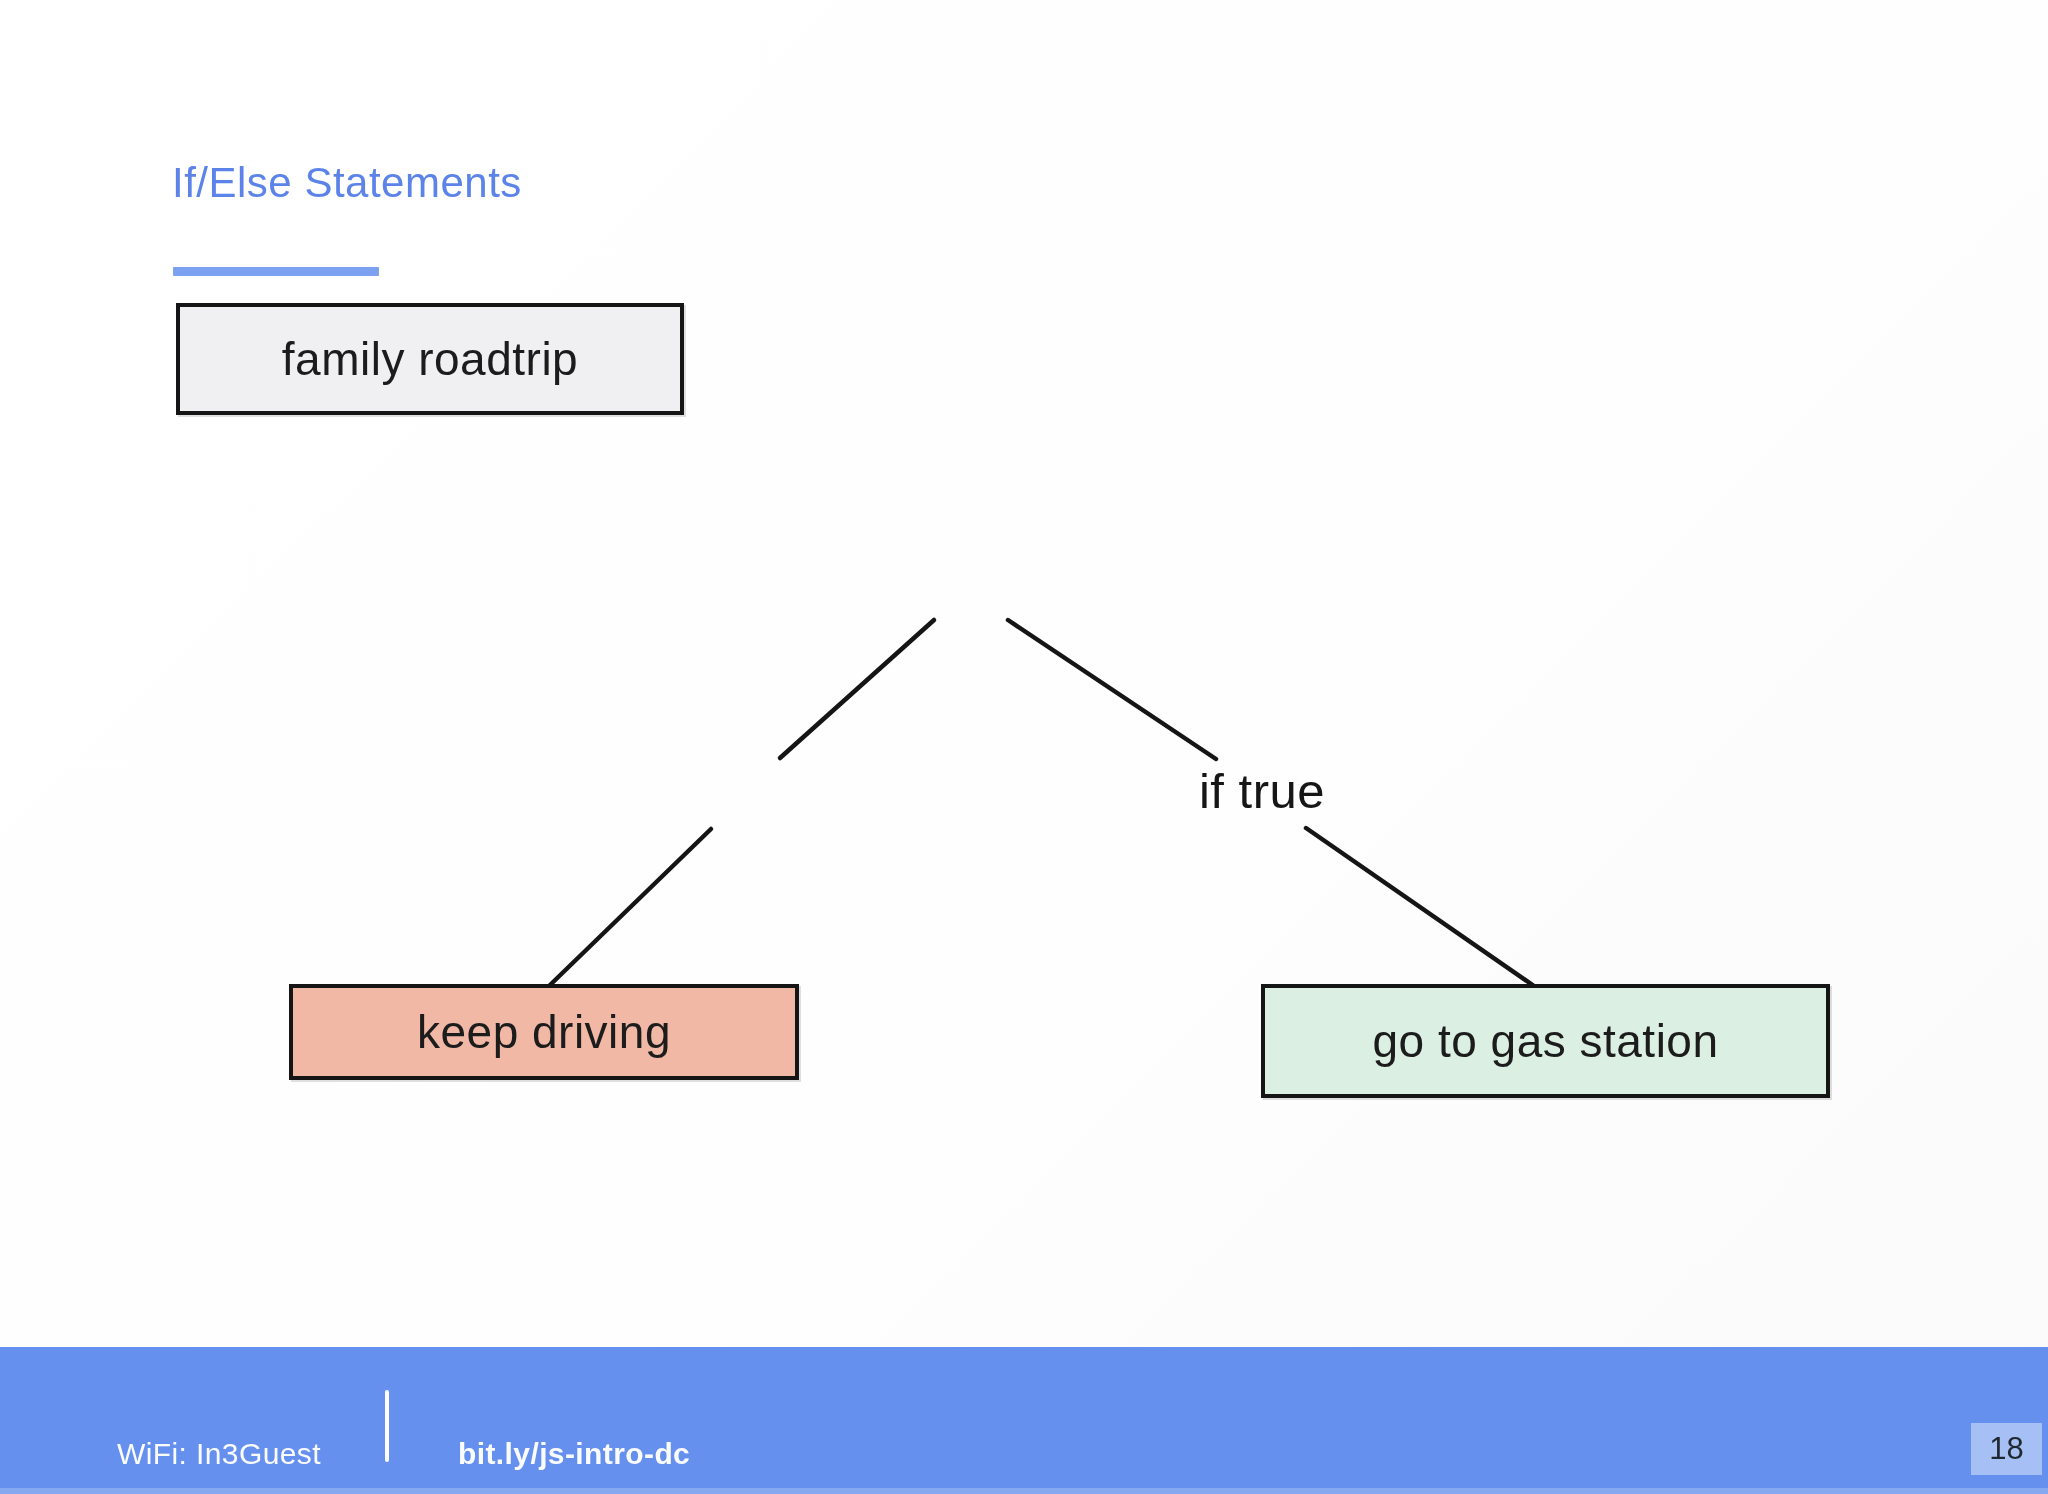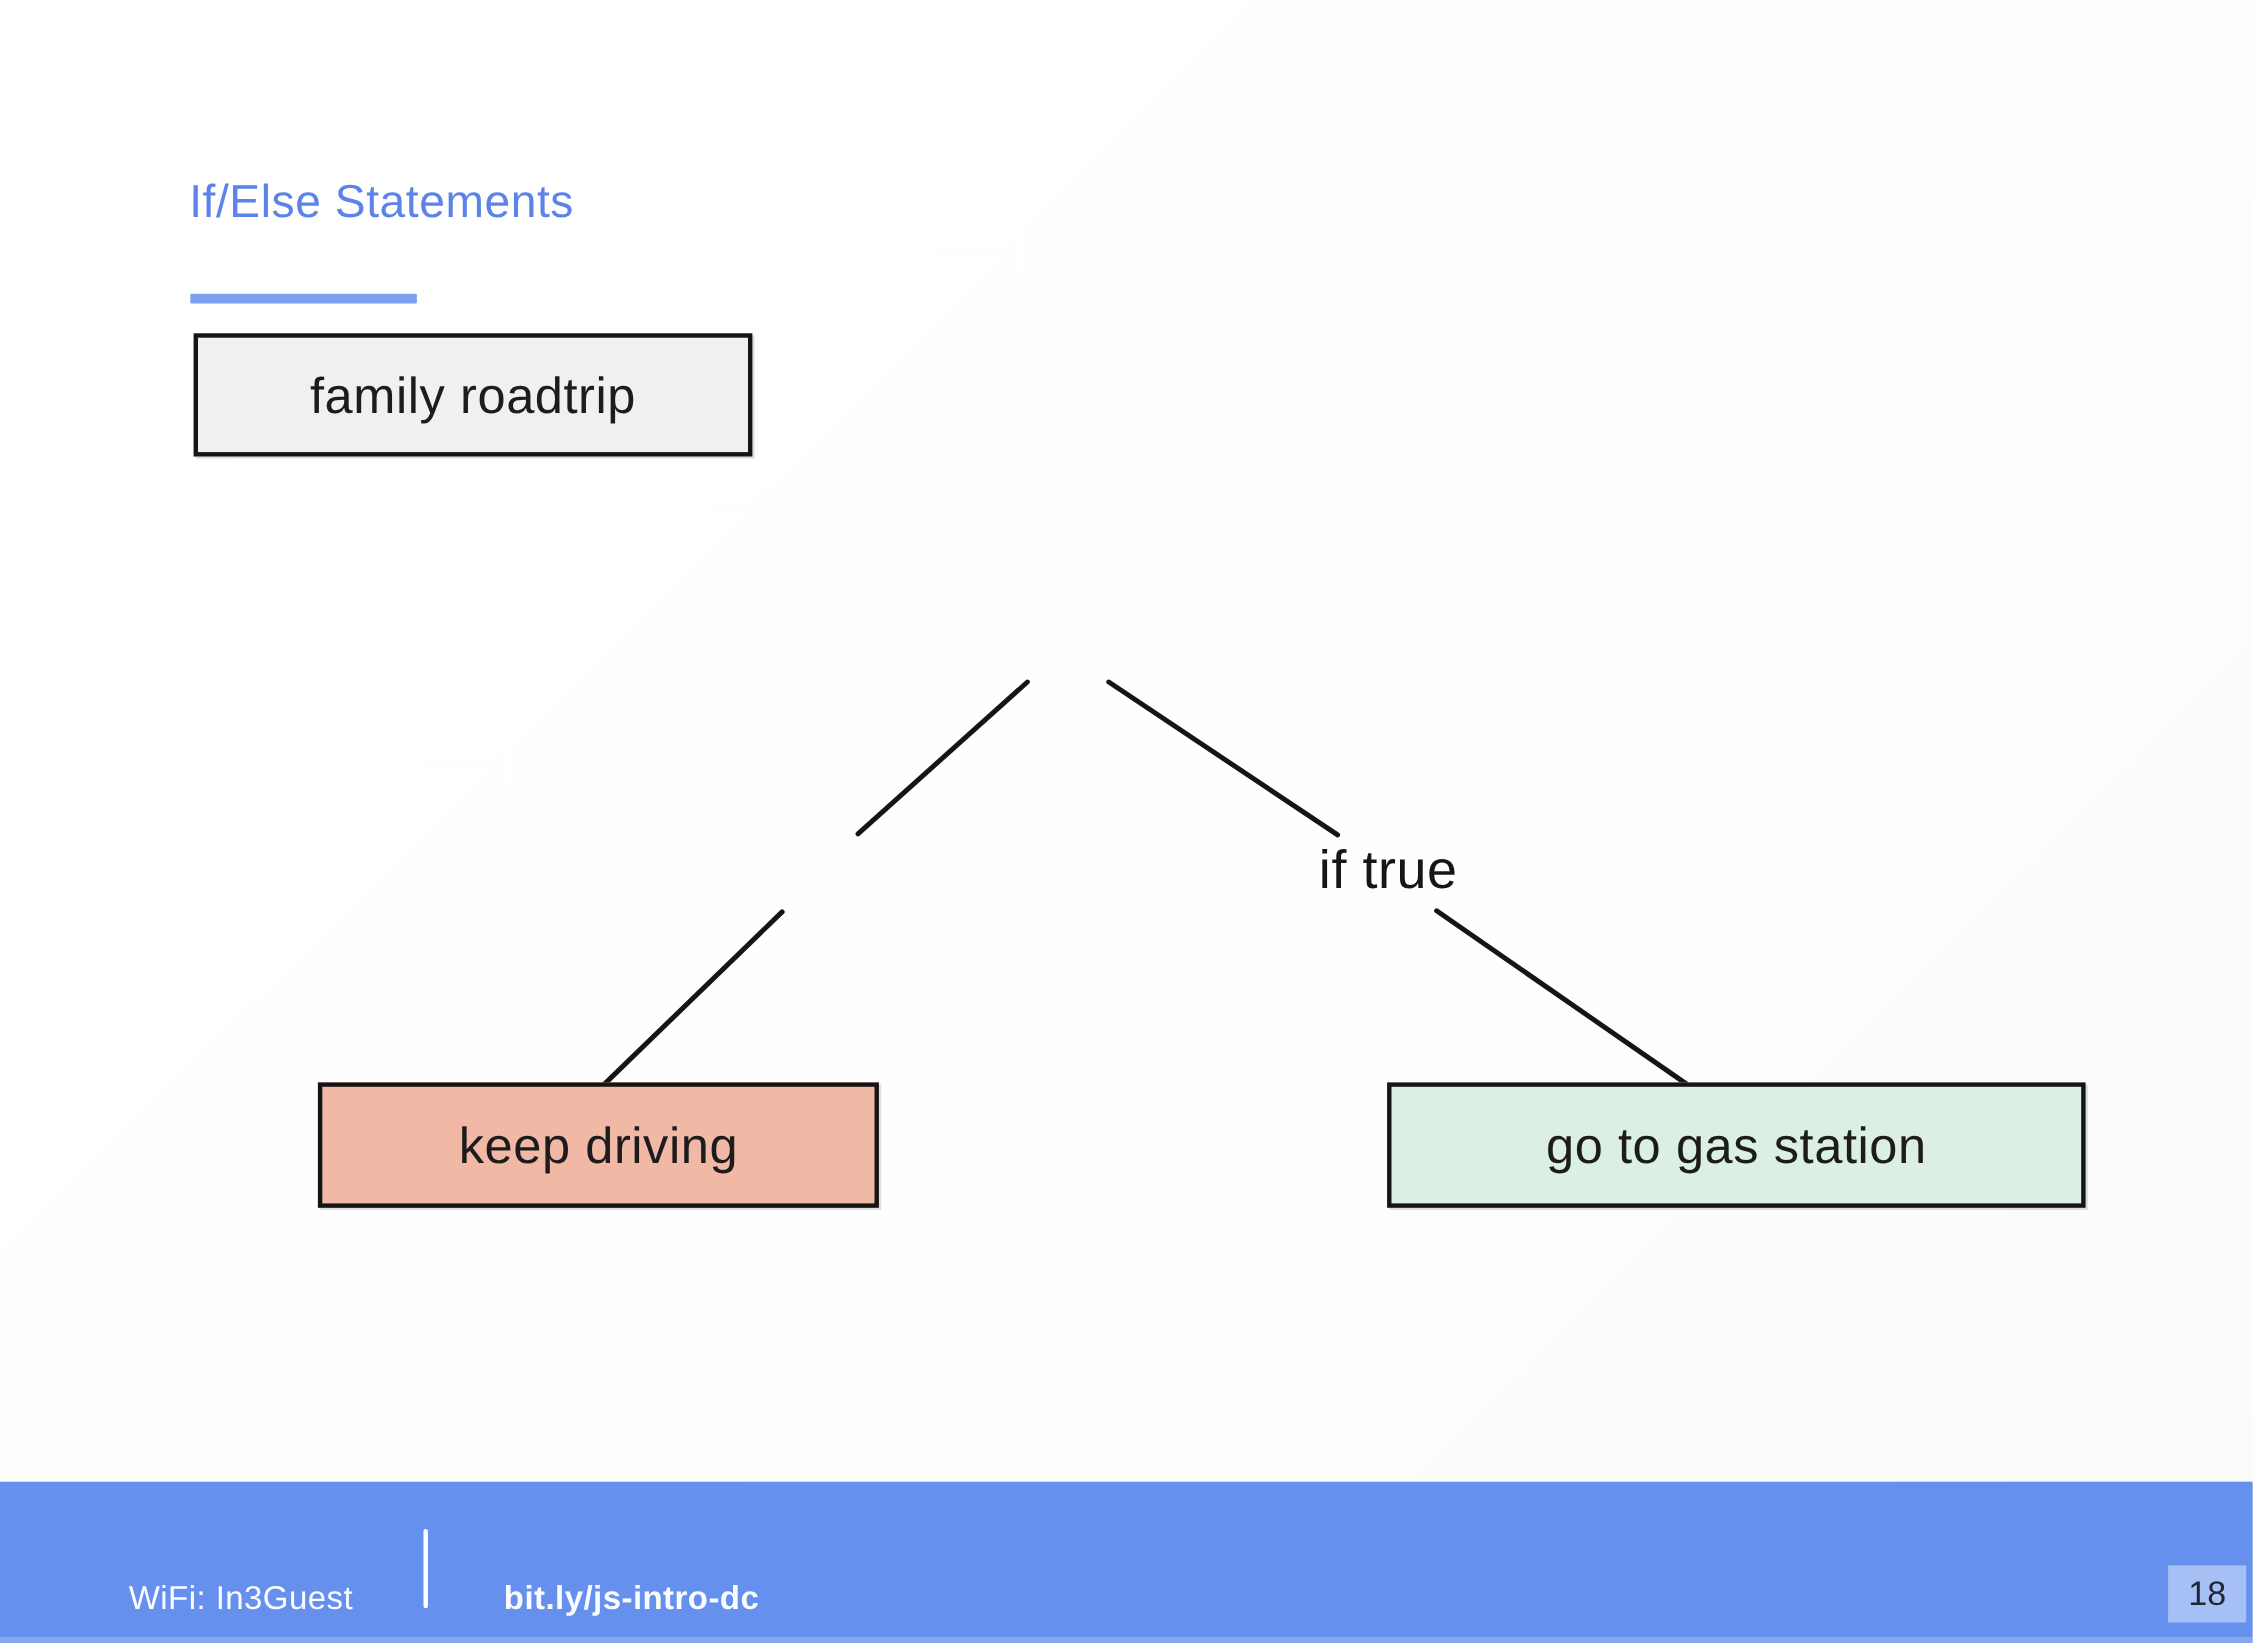--- a/index.html
+++ b/index.html
@@ -37,22 +37,22 @@
     font-size: 46px; color: #1c1c1c;
     letter-spacing: 0.5px;
     box-shadow: 2px 2px 0 rgba(0,0,0,0.12);
   }
   .node-gray  { background: #f0eff1; margin-left: 24px; }
   .node-red   { background: #f1b8a5; }
   .node-green { background: #dcefe3; }
 
   #box-family   { left: 152px;  top: 303px; width: 508px; height: 112px; }
   #box-decision { left: 714px;  top: 503px; width: 511px; height: 114px; }
-  #box-false    { left: 289px;  top: 984px; width: 510px; height: 114px; }
-  #box-true     { left: 1261px; top: 984px; width: 635px; height: 114px; text-align: right; }
+  #box-false    { left: 289px;  top: 984px; width: 510px; height: 96px; }
+  #box-true     { left: 1261px; top: 984px; width: 569px; height: 114px; text-align: right; }
 
   
   .branch-label {
     position: absolute; top: 760px;
     width: 300px; text-align: center;
     font-size: 49px; line-height: 62px; color: #161616;
     letter-spacing: 0.5px;
   }
   #label-false { left: 578px; }
   #label-true  { left: 1112px; }

